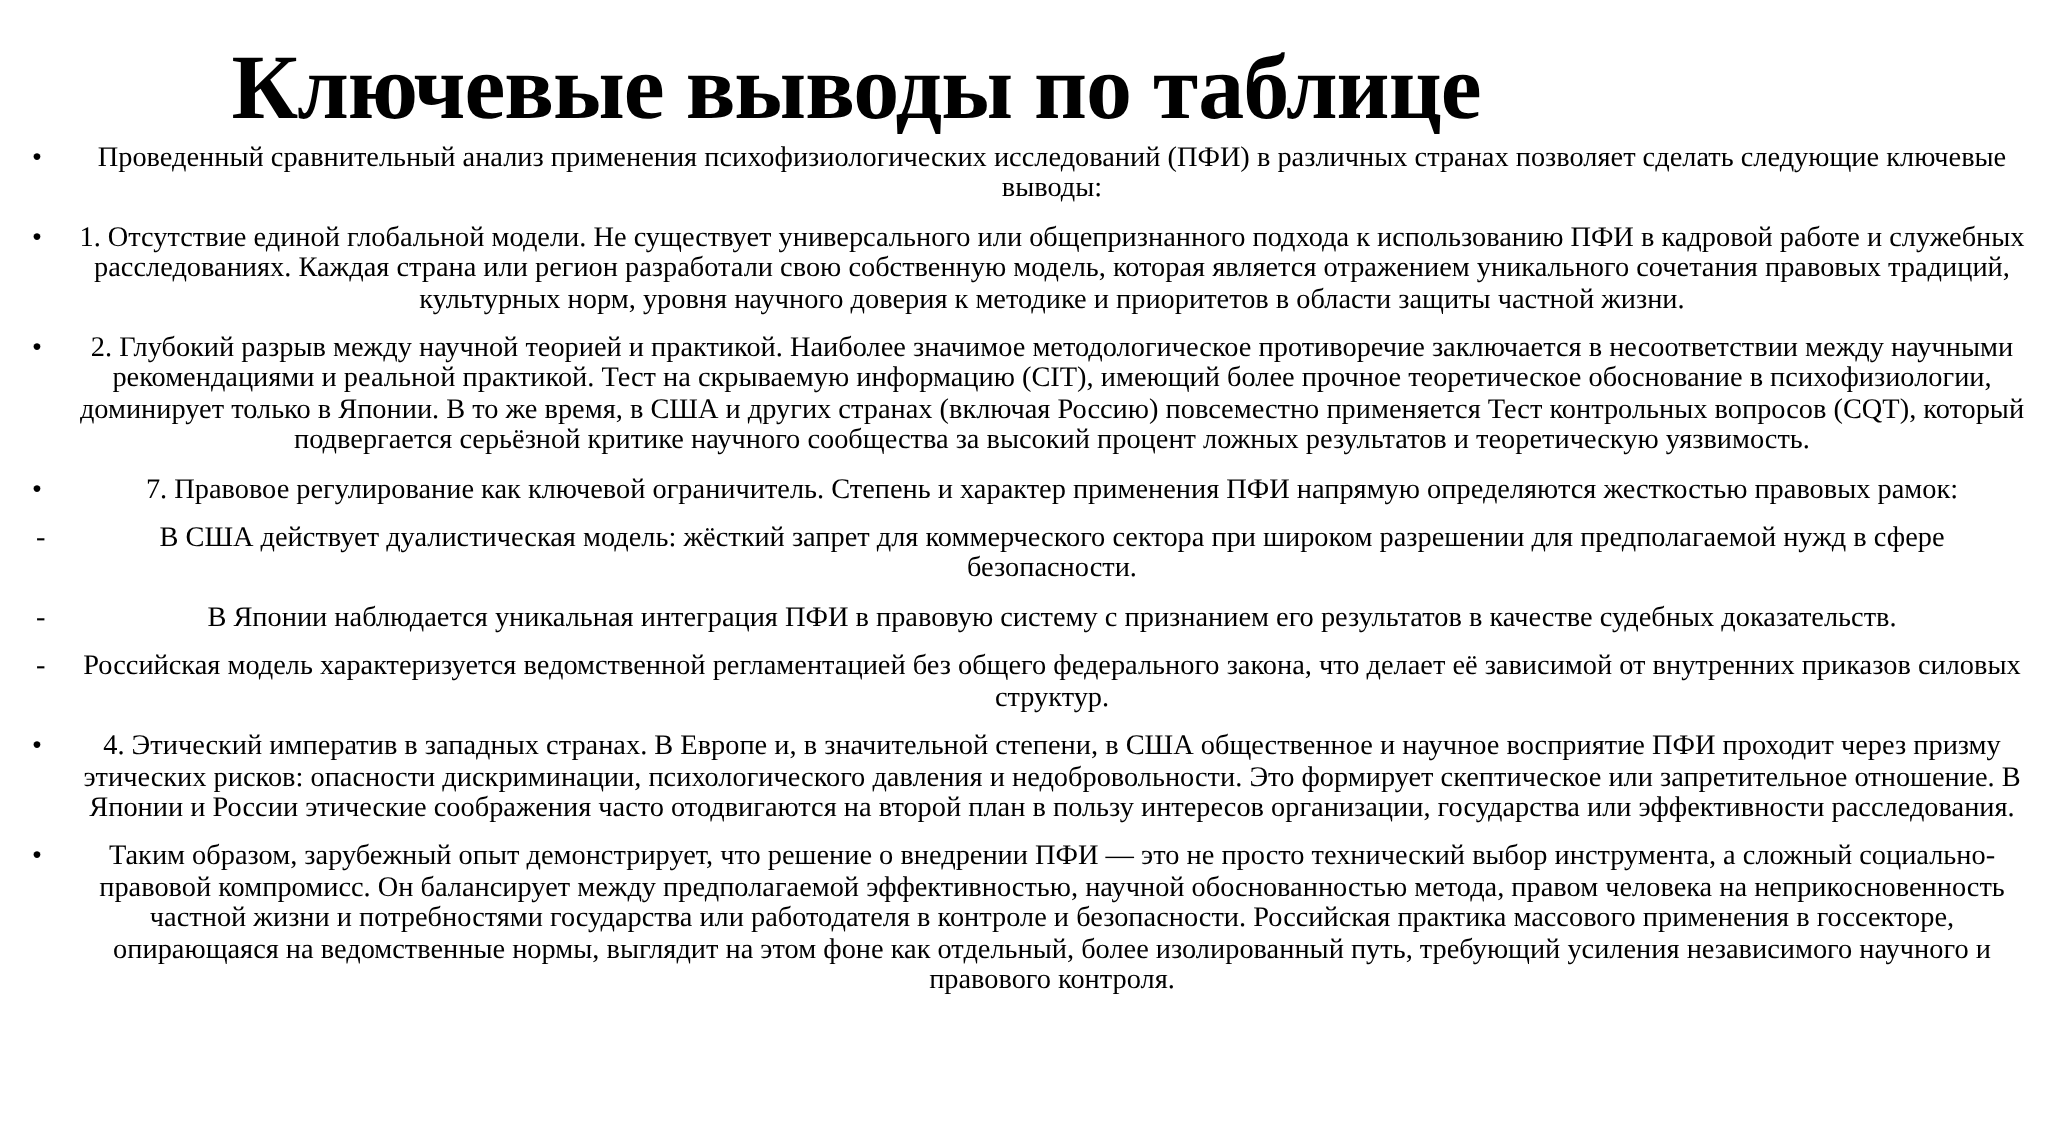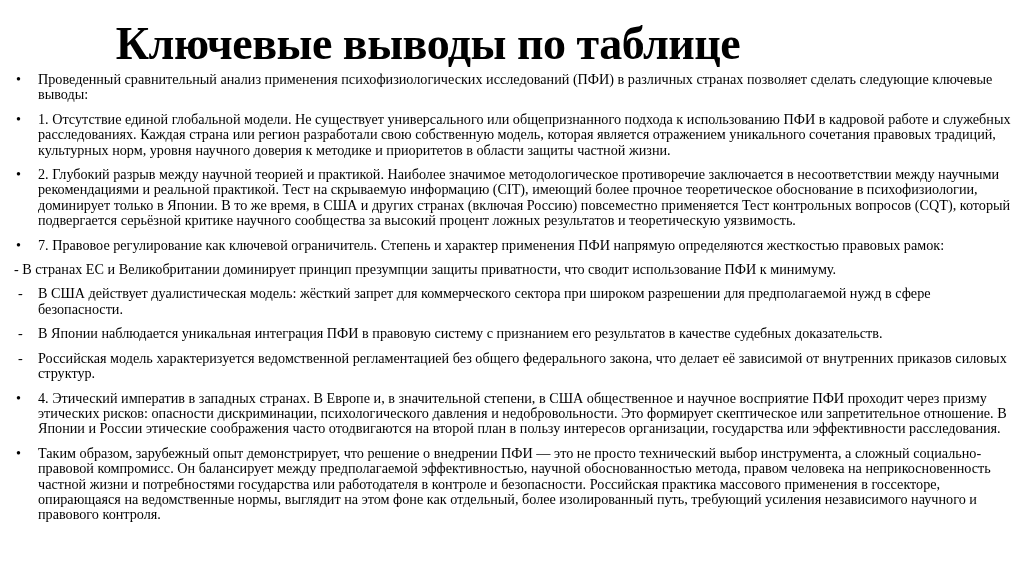--- a/index.html
+++ b/index.html
@@ -14,21 +14,21 @@
     letter-spacing: -0.5px;
   }
   .content {
     position: absolute; left: 14px; top: 72px; width: 1000px;
     font-size: 14.2px; line-height: 15.4px;
   }
   .para { position: relative; padding-left: 24px; margin-bottom: 9px; }
   .para .marker { position: absolute; left: 2px; top: 0; width: 16px; }
   .para.dash .marker { left: 4px; }
   .para.plain { padding-left: 0; }
-  .text { display: block; }
+  .text { display: block; text-align: center; }
 </style>
 </head>
 <body>
 
 <div class="title">Ключевые выводы по таблице</div>
 
 <div class="content">
   <div class="para">
     <span class="marker">•</span>
     <span class="text">Проведенный сравнительный анализ применения психофизиологических исследований (ПФИ) в различных странах позволяет сделать следующие ключевые выводы:</span>
@@ -37,23 +37,20 @@
     <span class="marker">•</span>
     <span class="text">1. Отсутствие единой глобальной модели. Не существует универсального или общепризнанного подхода к использованию ПФИ в кадровой работе и служебных расследованиях. Каждая страна или регион разработали свою собственную модель, которая является отражением уникального сочетания правовых традиций, культурных норм, уровня научного доверия к методике и приоритетов в области защиты частной жизни.</span>
   </div>
   <div class="para">
     <span class="marker">•</span>
     <span class="text">2. Глубокий разрыв между научной теорией и практикой. Наиболее значимое методологическое противоречие заключается в несоответствии между научными рекомендациями и реальной практикой. Тест на скрываемую информацию (CIT), имеющий более прочное теоретическое обоснование в психофизиологии, доминирует только в Японии. В то же время, в США и других странах (включая Россию) повсеместно применяется Тест контрольных вопросов (CQT), который подвергается серьёзной критике научного сообщества за высокий процент ложных результатов и теоретическую уязвимость.</span>
   </div>
   <div class="para">
     <span class="marker">•</span>
     <span class="text">7. Правовое регулирование как ключевой ограничитель. Степень и характер применения ПФИ напрямую определяются жесткостью правовых рамок:</span>
-  </div>
-  <div class="para plain">
-    <span class="text">- В странах ЕС и Великобритании доминирует принцип презумпции защиты приватности, что сводит использование ПФИ к минимуму.</span>
   </div>
   <div class="para dash">
     <span class="marker">-</span>
     <span class="text">В США действует дуалистическая модель: жёсткий запрет для коммерческого сектора при широком разрешении для предполагаемой нужд в сфере безопасности.</span>
   </div>
   <div class="para dash">
     <span class="marker">-</span>
     <span class="text">В Японии наблюдается уникальная интеграция ПФИ в правовую систему с признанием его результатов в качестве судебных доказательств.</span>
   </div>
   <div class="para dash">

